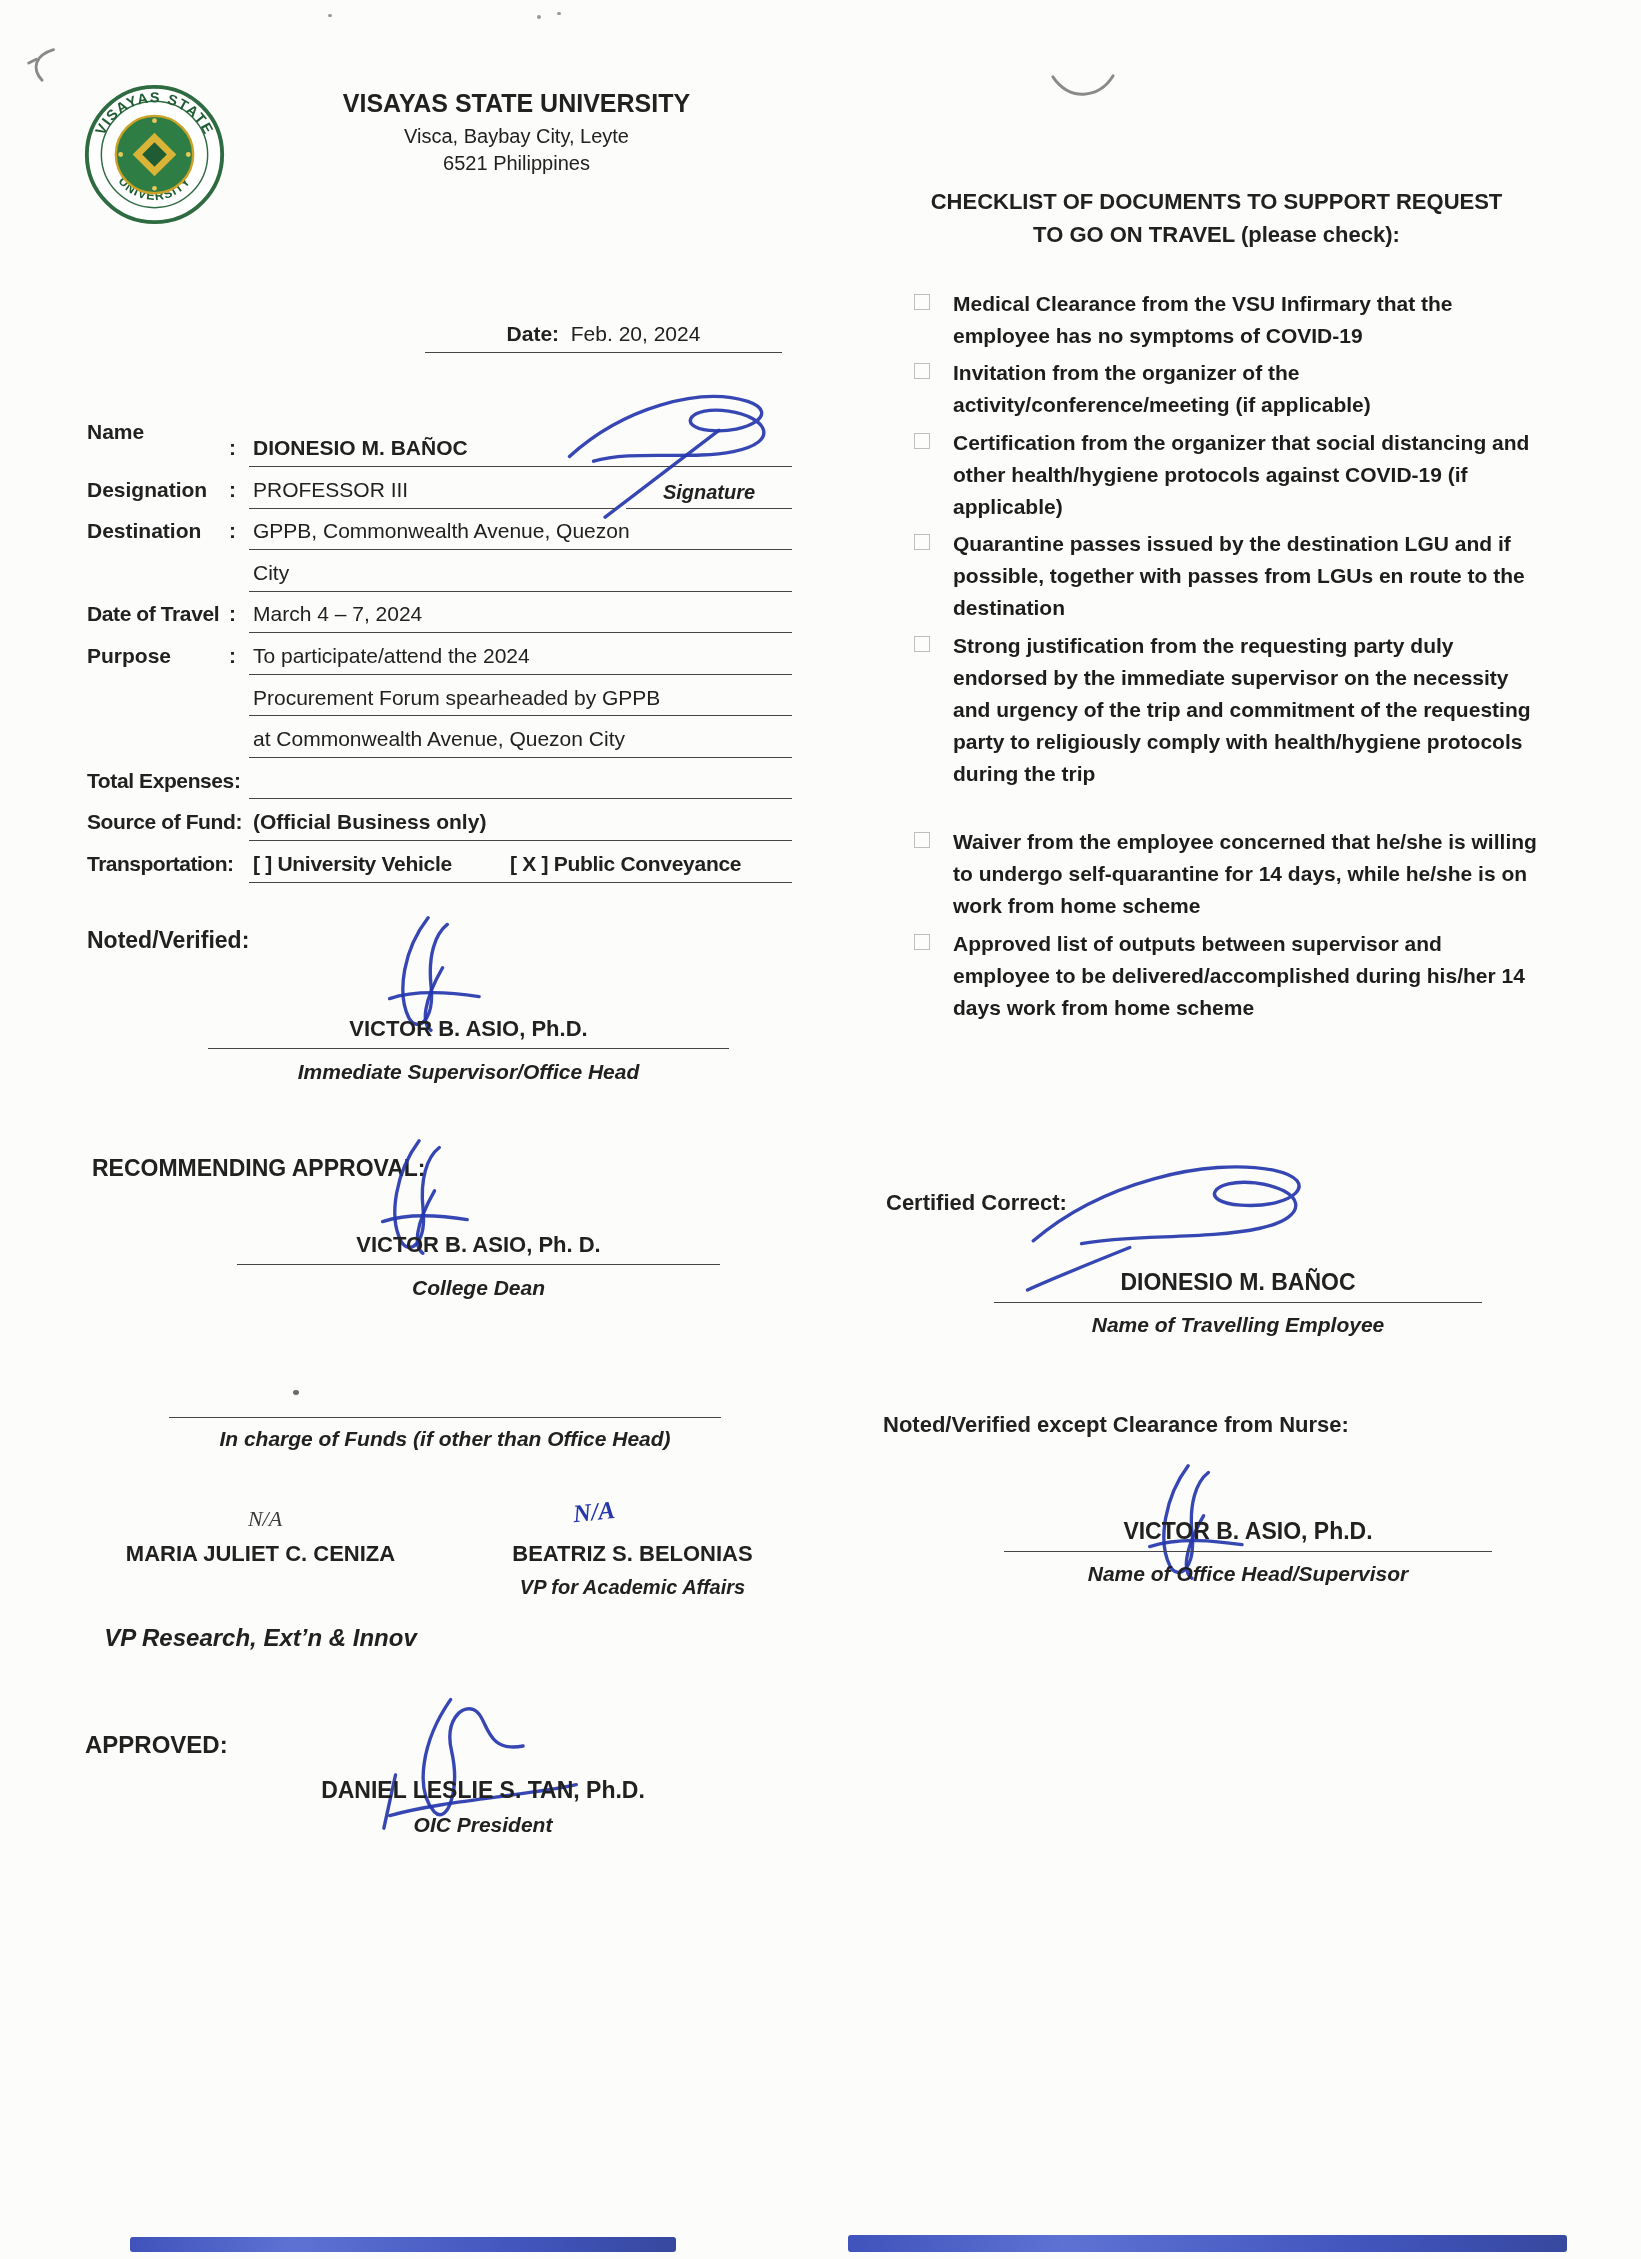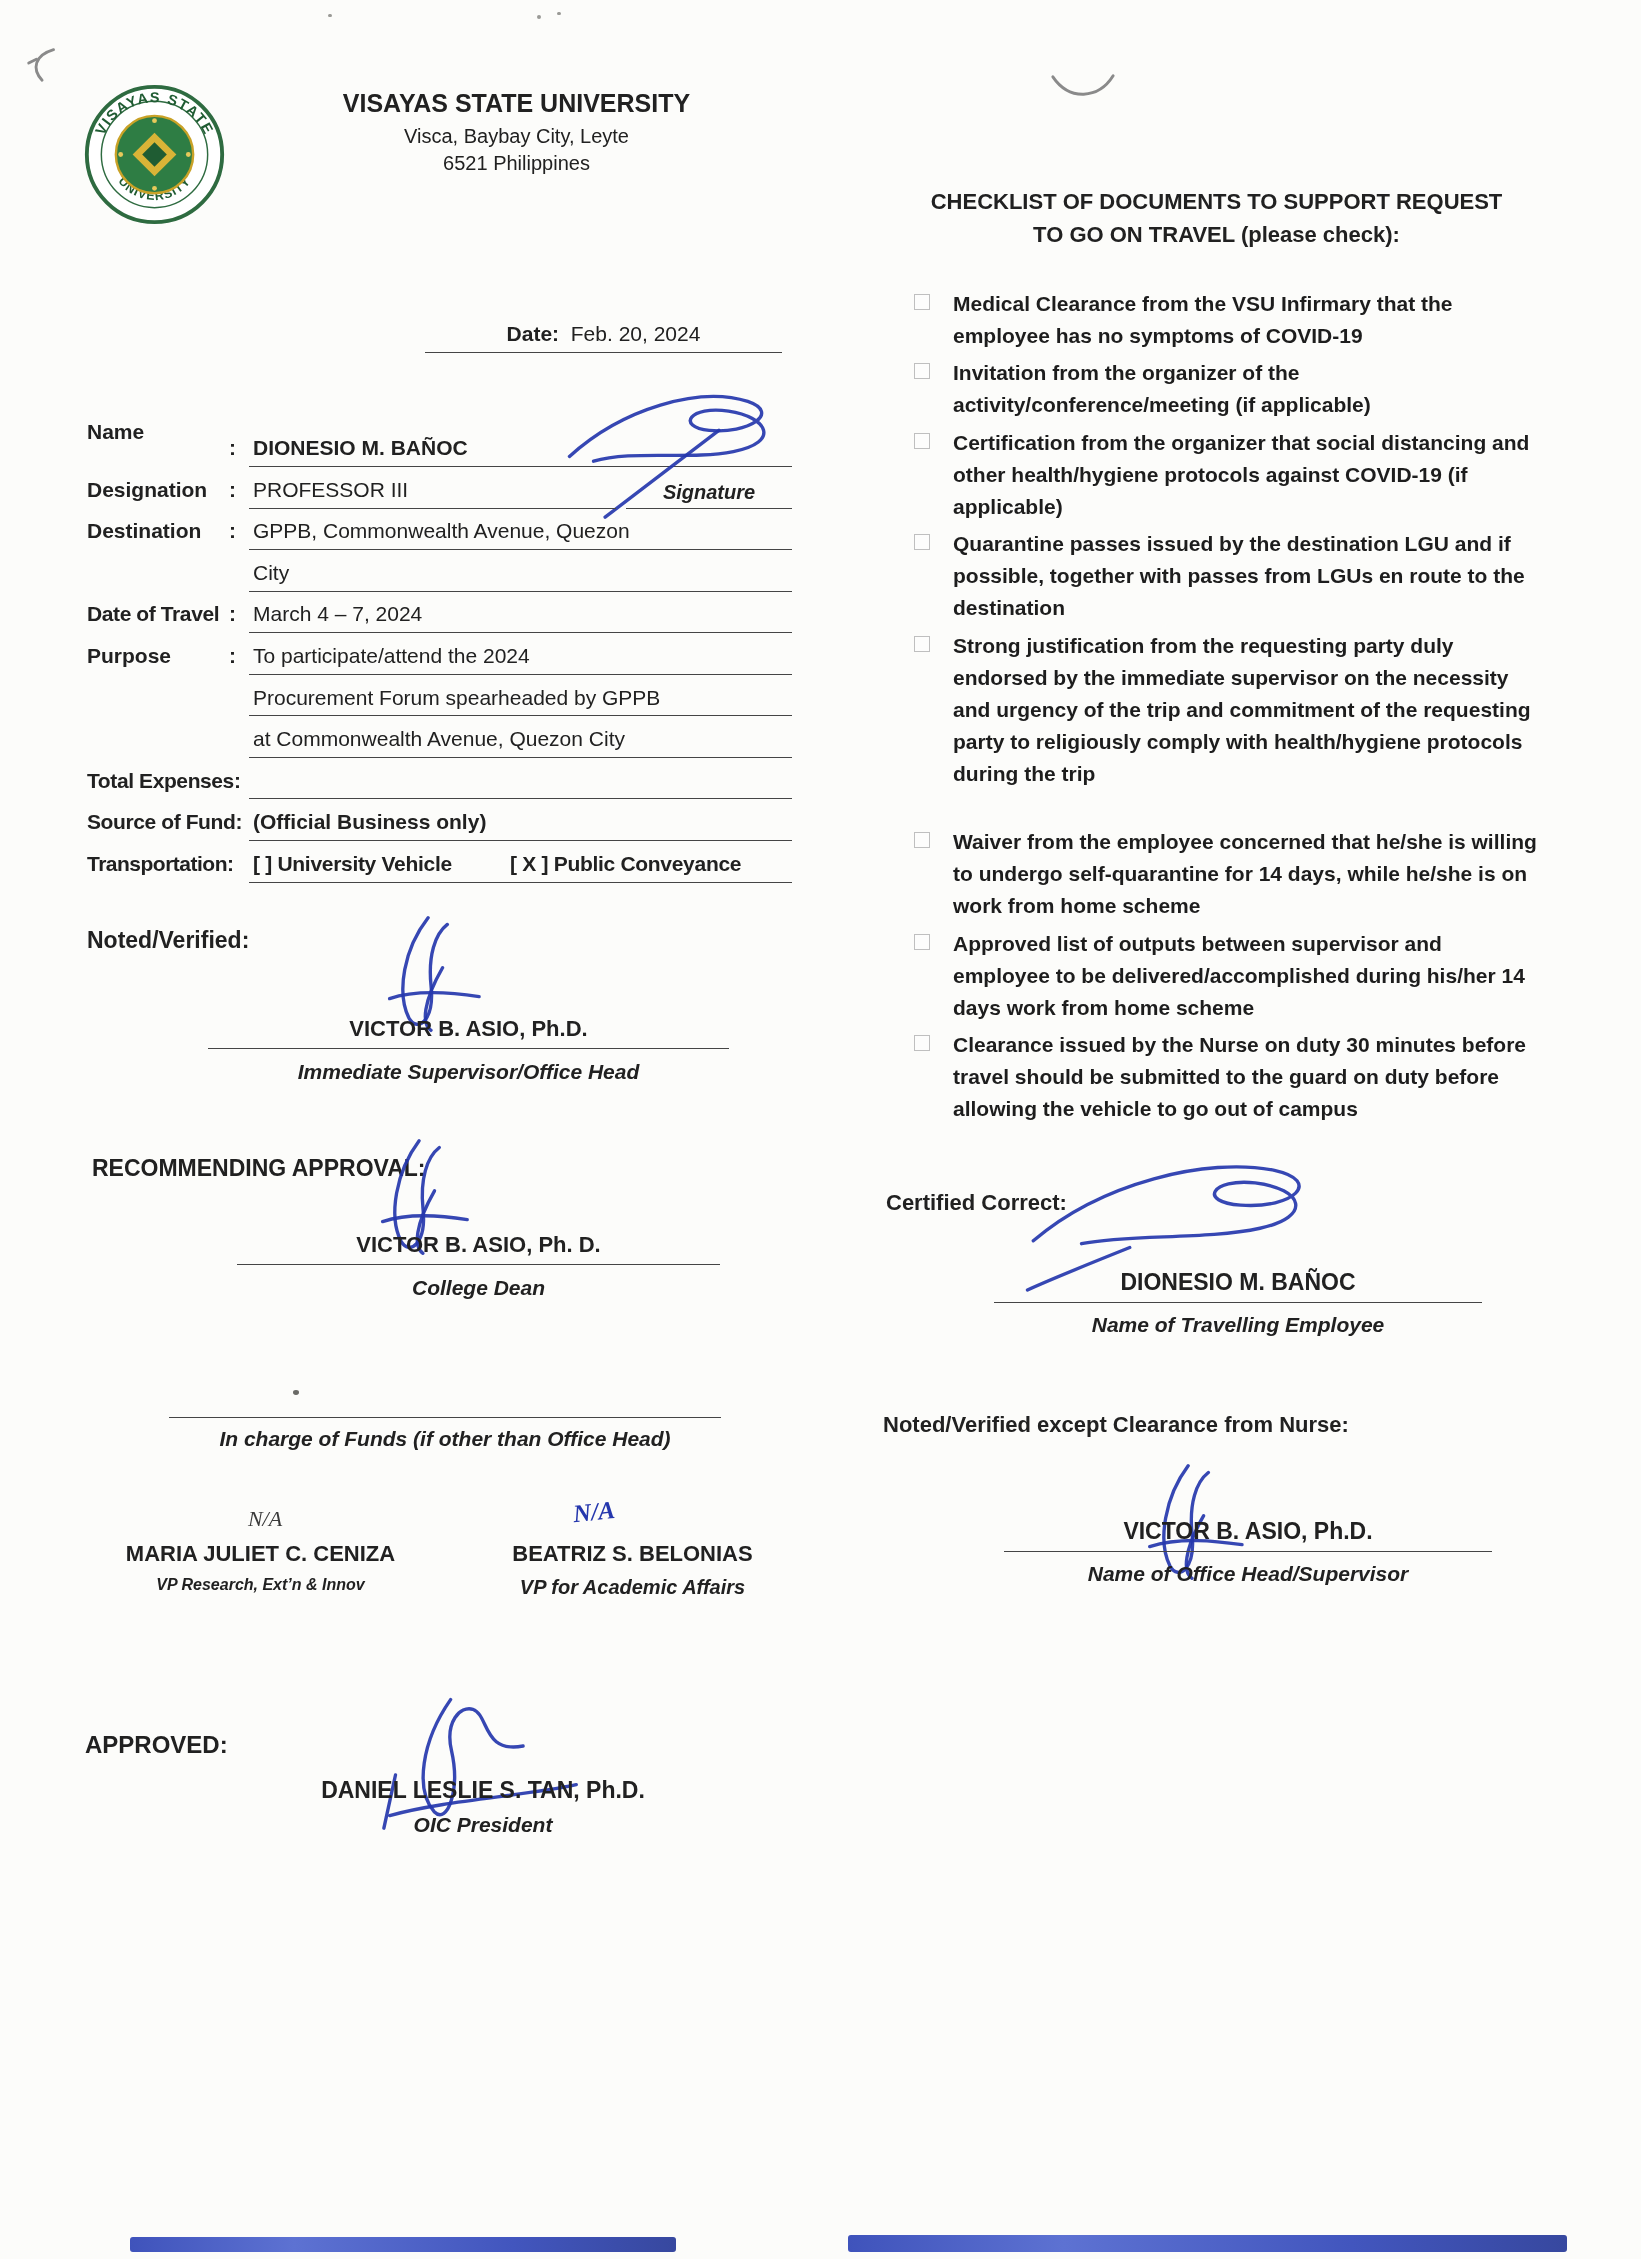--- a/index.html
+++ b/index.html
@@ -150,21 +150,21 @@
     <path d="M14 90 C 44 80, 78 84, 102 88"></path>
   </svg>
   <div class="abs center b ul" style="left:237px; top:1232px; width:483px; font-size:22px;">VICTOR B. ASIO, Ph. D.</div>
   <div class="abs center b i" style="left:237px; top:1276px; width:483px; font-size:21px;">College Dean</div>
 
   <div class="fline" style="left:169px; top:1417px; width:552px;"></div>
   <div class="abs center b i" style="left:169px; top:1427px; width:552px; font-size:21px;">In charge of Funds (if other than Office Head)</div>
 
   <div class="abs center serif-i" style="left:154px; top:1506px; width:222px; font-size:22px; color:#3a3a3a;">N/A</div>
   <div class="abs center b" style="left:77px; top:1541px; width:367px; font-size:22px;">MARIA JULIET C. CENIZA</div>
-  <div class="abs center b i" style="left:77px; top:1576px; width:367px; font-size:16px;">VP Research, Ext’n &amp; Innov</div>
+  <div class="abs center b i" style="left:77px; top:1624px; width:367px; font-size:24px;">VP Research, Ext’n &amp; Innov</div>
 
   <div class="abs center na-blue" style="left:536px; top:1498px; width:116px; font-size:25px;">N/A</div>
   <div class="abs center b" style="left:454px; top:1541px; width:357px; font-size:22px;">BEATRIZ S. BELONIAS</div>
   <div class="abs center b i" style="left:454px; top:1576px; width:357px; font-size:20px;">VP for Academic Affairs</div>
 
   <div class="abs b" style="left:85px; top:1731px; font-size:24px;">APPROVED:</div>
   <svg class="sig" style="left:378px; top:1688px;" width="208" height="145" viewBox="0 0 215 150">
     <path d="M75 12 C 45 55, 38 105, 58 128 C 72 142, 85 105, 76 65 C 69 35, 85 18, 98 22 C 115 28, 108 68, 150 60"></path>
     <path d="M12 132 C 70 116, 150 112, 205 100"></path>
     <path d="M18 90 L 6 145"></path>
@@ -196,24 +196,20 @@
     <span class="chk-text">Quarantine passes issued by the destination LGU and if possible, together with passes from LGUs en route to the destination</span>
   </div>
   <div class="chk-item" style="top:826px;">
     <span class="chk-box"></span>
     <span class="chk-text">Waiver from the employee concerned that he/she is willing to undergo self-quarantine for 14 days, while he/she is on work from home scheme</span>
   </div>
   <div class="chk-item" style="top:928px;">
     <span class="chk-box"></span>
     <span class="chk-text">Approved list of outputs between supervisor and employee to be delivered/accomplished during his/her 14 days work from home scheme</span>
   </div>
-  <div class="chk-item" style="top:1029px;">
-    <span class="chk-box"></span>
-    <span class="chk-text">Clearance issued by the Nurse on duty 30 minutes before travel should be submitted to the guard on duty before allowing the vehicle to go out of campus</span>
-  </div>
 
   <div class="abs b" style="left:886px; top:1190px; font-size:22px;">Certified Correct:</div>
   <svg class="sig" style="left:1014px; top:1149px;" width="328" height="145" viewBox="0 0 340 150">
     <path d="M20 95 C 90 35, 200 8, 270 22 C 320 33, 290 62, 235 58 C 190 55, 205 30, 250 35 C 300 41, 310 70, 255 82 C 200 94, 120 88, 70 98"></path>
     <path d="M120 102 C 80 118, 40 134, 14 146"></path>
   </svg>
   <div class="abs center b ul" style="left:994px; top:1269px; width:488px; font-size:23px;">DIONESIO M. BAÑOC</div>
   <div class="abs center b i" style="left:994px; top:1313px; width:488px; font-size:21px;">Name of Travelling Employee</div>
 
   <div class="abs b" style="left:883px; top:1412px; font-size:22px;">Noted/Verified except Clearance from Nurse:</div>

